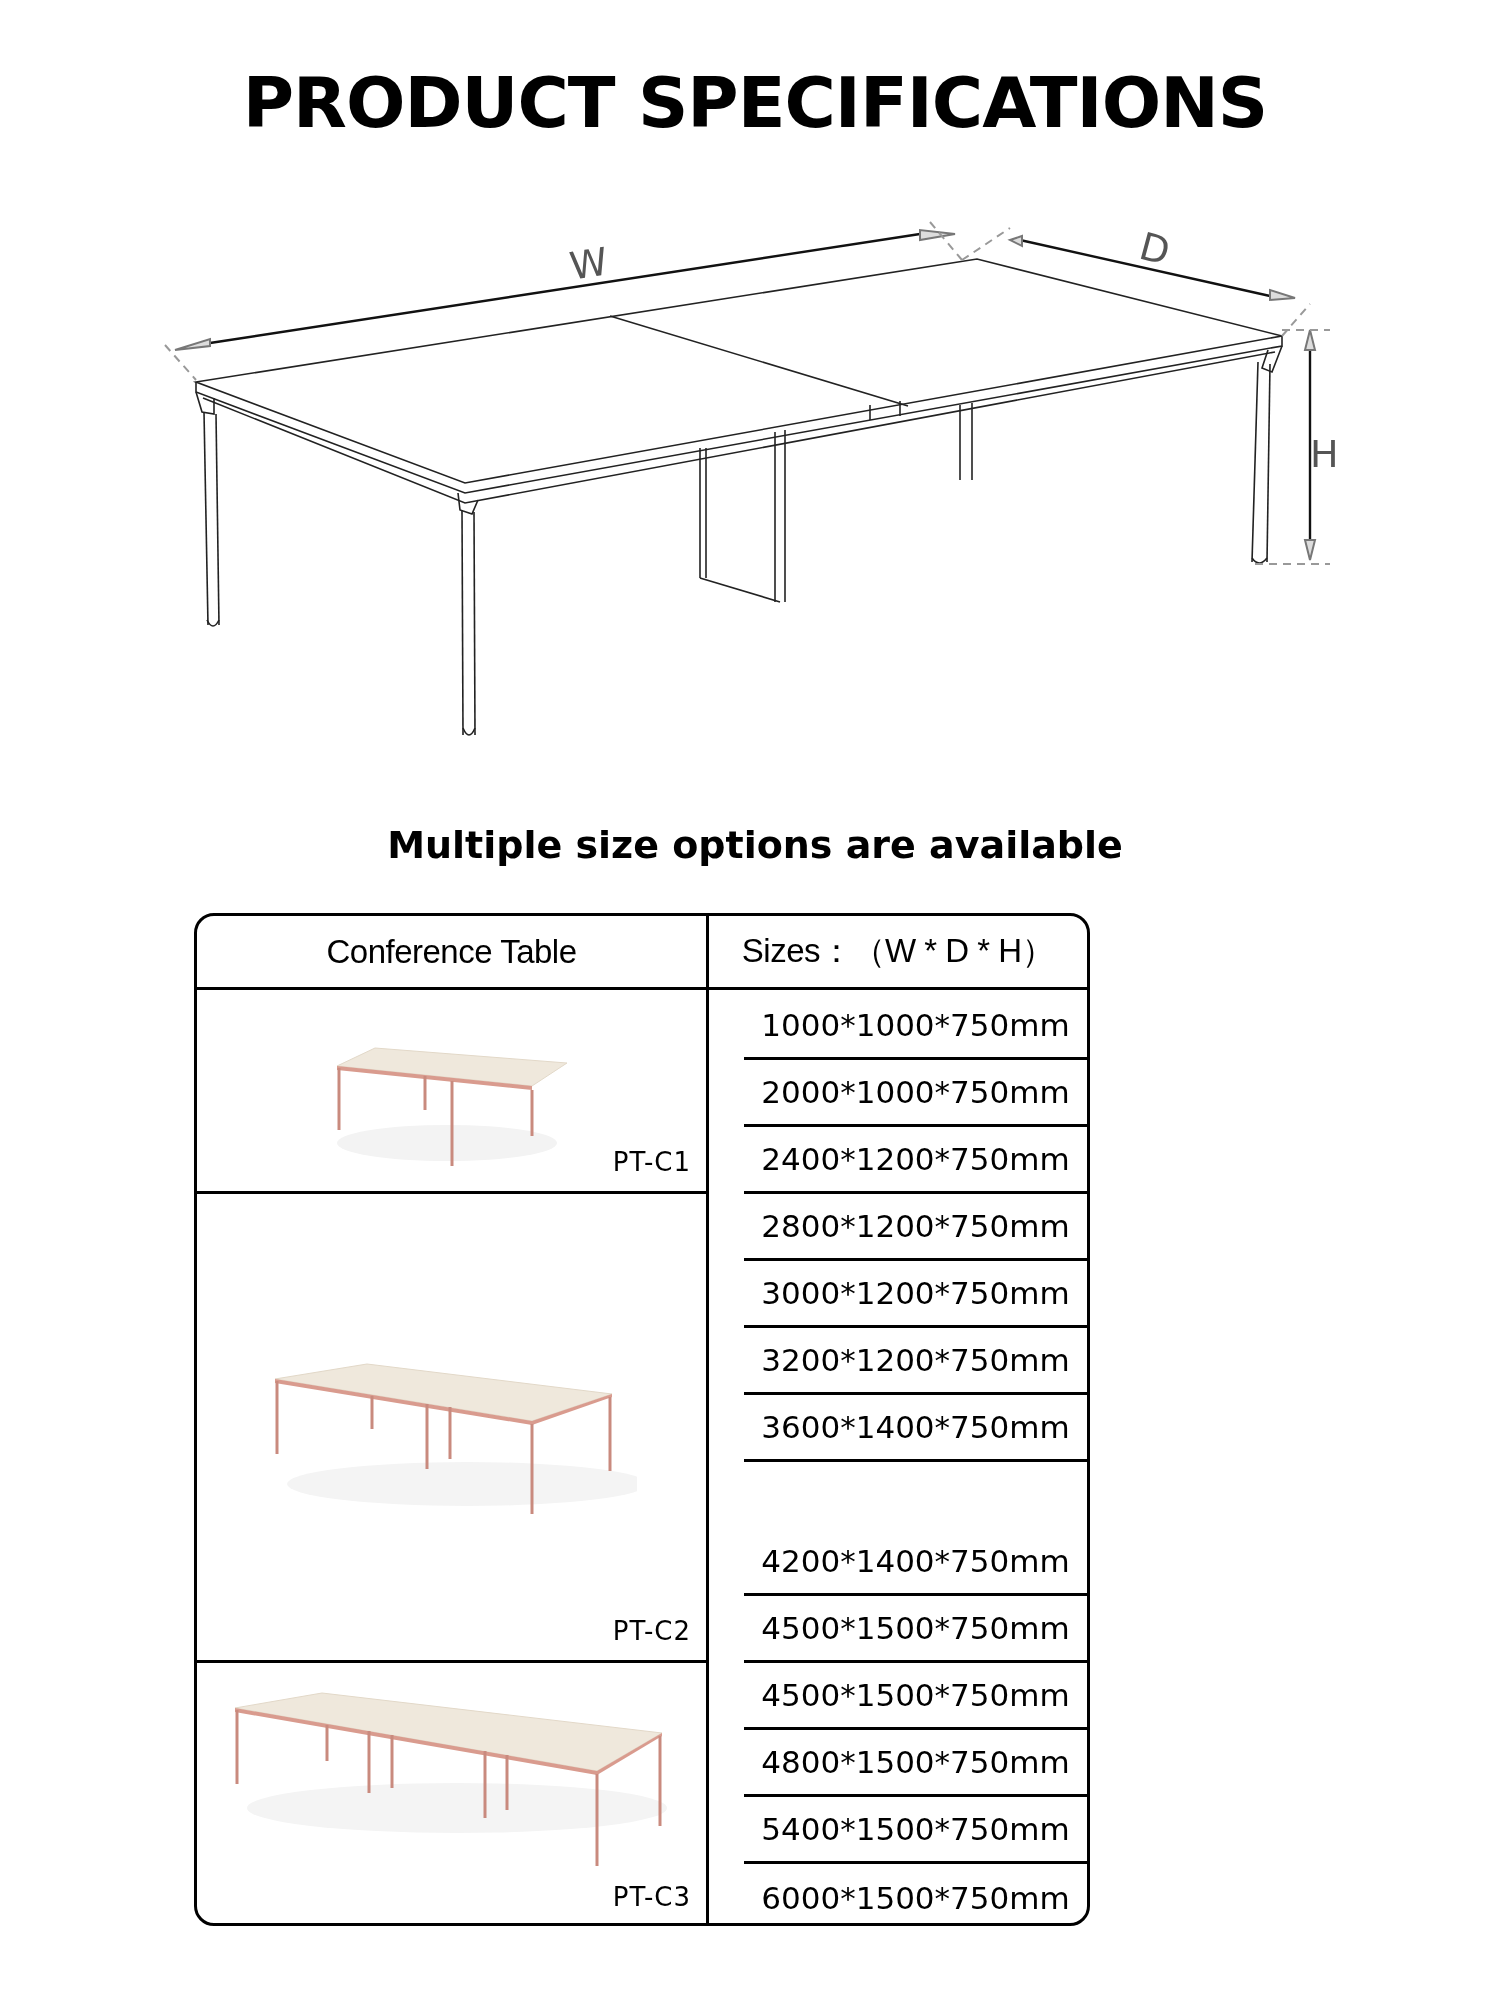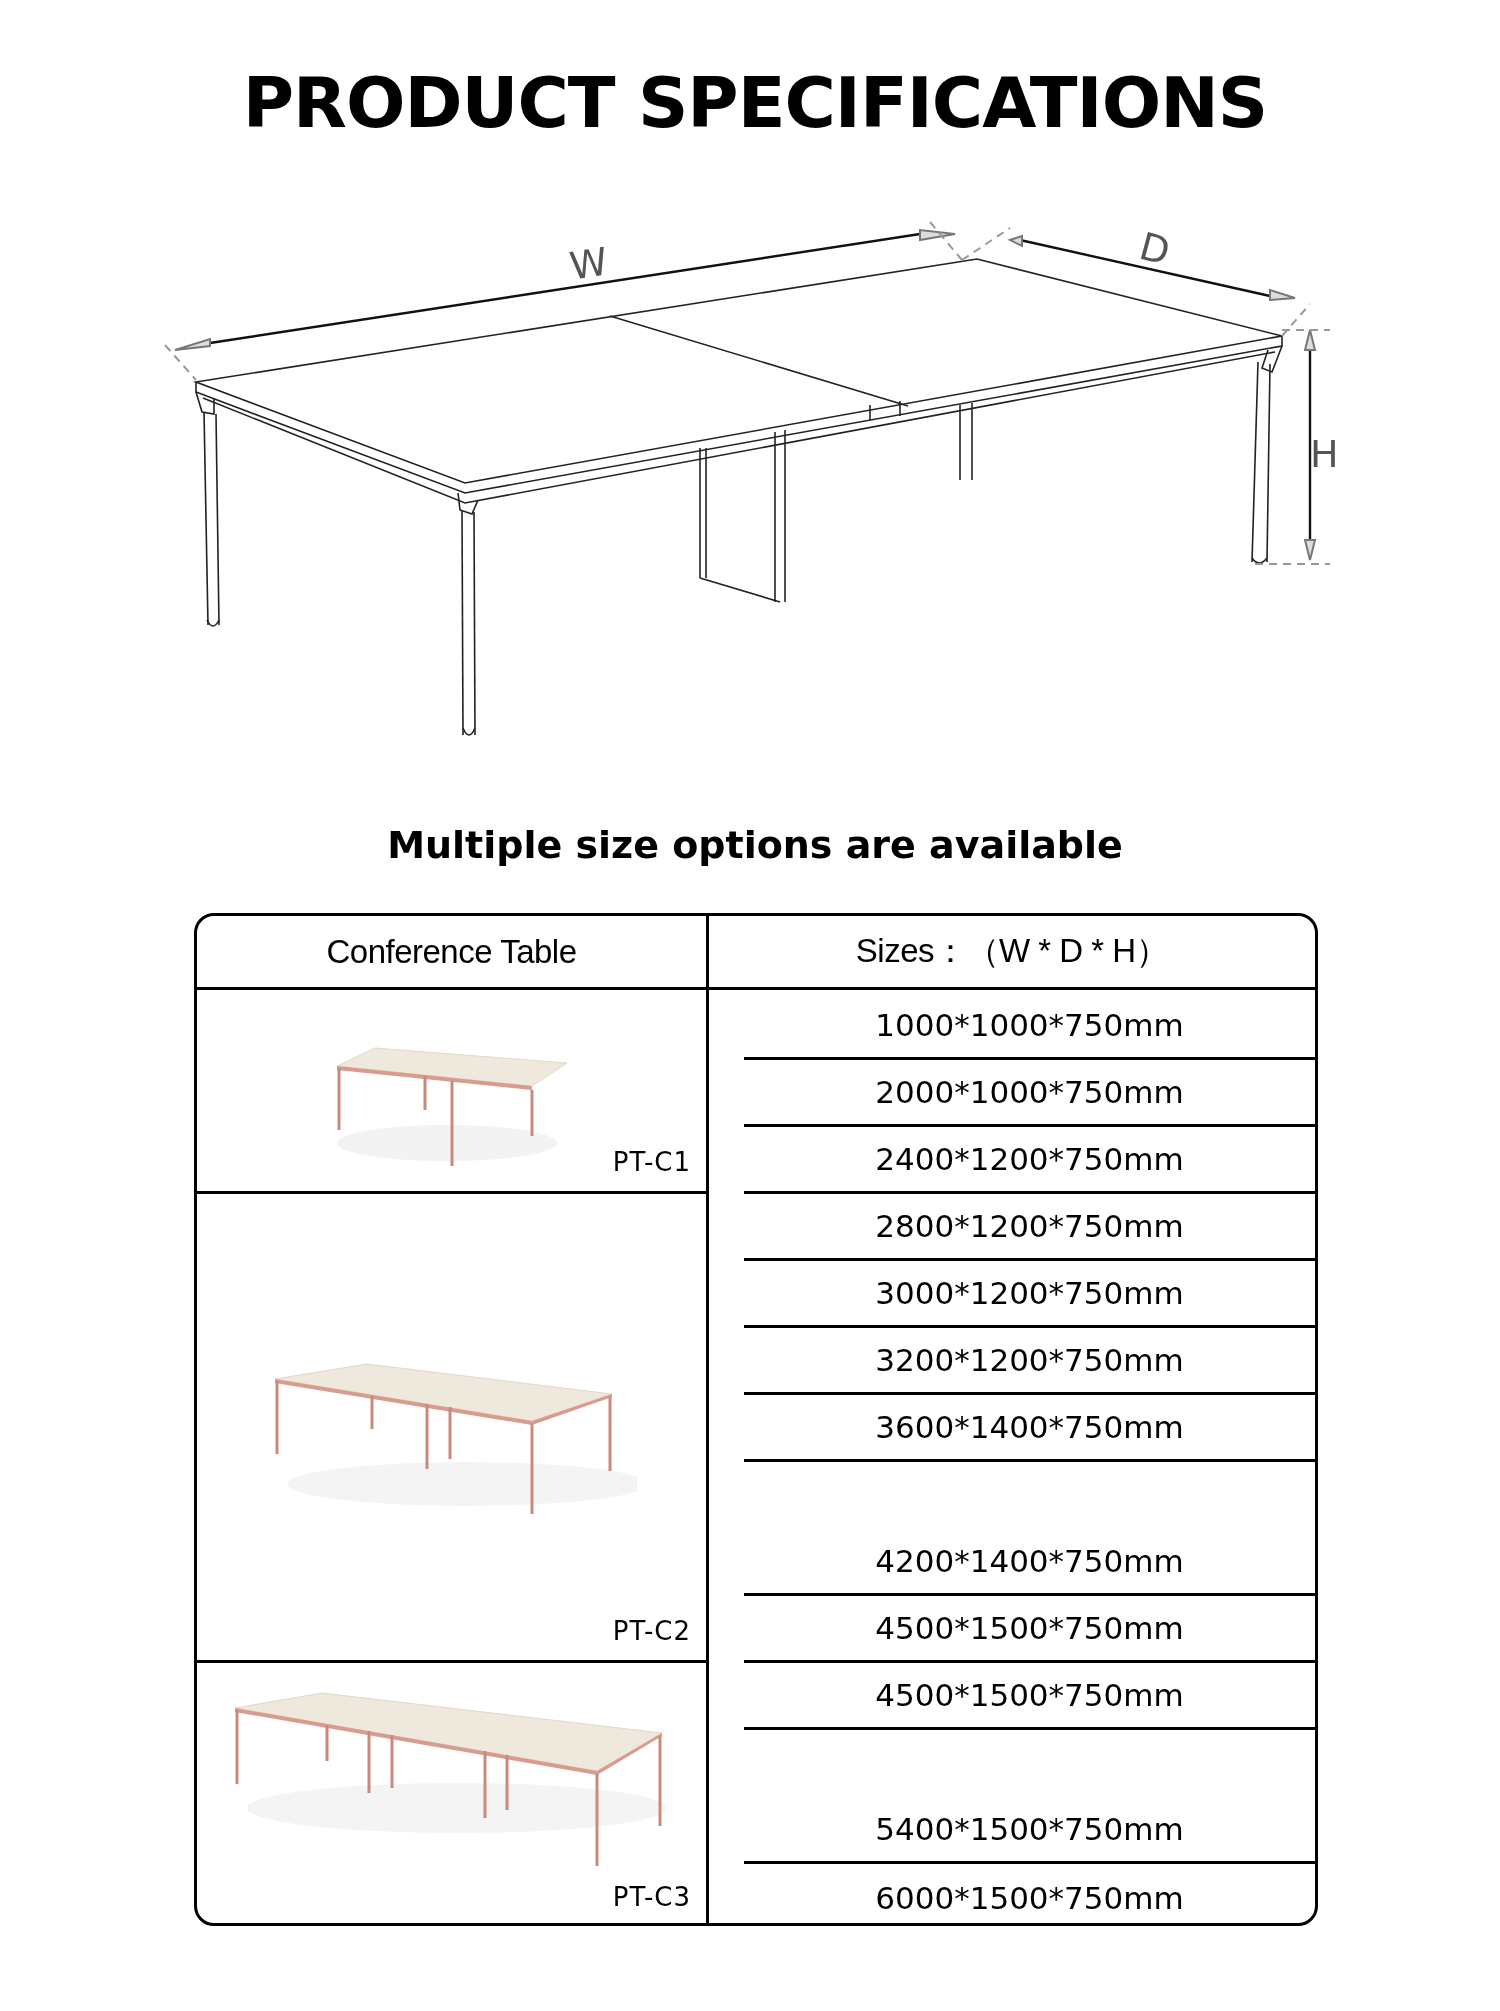--- a/index.html
+++ b/index.html
@@ -18,21 +18,21 @@
     position: absolute; font-family: "DejaVu Sans", sans-serif;
     font-size: 38px; color: #555; line-height: 1;
   }
 
   .subtitle {
     position: absolute; left: 0; top: 826px; width: 1510px; text-align: center;
     font-family: "DejaVu Sans", sans-serif; font-weight: bold; font-size: 38px; line-height: 1;
   }
 
   .spec-table {
-    position: absolute; left: 194px; top: 913px; width: 1124px; height: 1013px;
+    position: absolute; left: 194px; top: 913px; width: 896px; height: 1013px;
     border: 3px solid #000; border-radius: 20px; overflow: hidden; background: #fff;
   }
   .col-divider { position: absolute; left: 509px; top: 0; bottom: 0; width: 3px; background: #000; }
   .hdr {
     position: absolute; top: 0; height: 74px; display: flex; align-items: center; justify-content: center;
     font-family: "Liberation Sans", sans-serif; font-size: 33px; letter-spacing: -0.5px;
     border-bottom: 3px solid #000;
   }
   .hdr.left { left: 0; width: 509px; }
   .hdr.right { left: 512px; right: 0; text-align: right; }
@@ -185,17 +185,18 @@
         <line x1="165" y1="47" x2="165" y2="100"></line>
         <line x1="258" y1="63" x2="258" y2="130"></line>
         <line x1="280" y1="67" x2="280" y2="122"></line>
         <line x1="370" y1="86" x2="370" y2="178"></line>
         <line x1="433" y1="48" x2="433" y2="138"></line>
       </g>
     </svg>
     <span class="model">PT-C3</span>
   </div>
   <div class="size-row" style="top:747px;">4500*1500*750mm</div>
+  <div class="size-row" style="top:814px;">4800*1500*750mm</div>
   <div class="size-row" style="top:881px;">5400*1500*750mm</div>
   <div class="size-row last" style="top:948px;">6000*1500*750mm</div>
 
   <div class="col-divider"></div>
 </div>
 
 </body></html>

